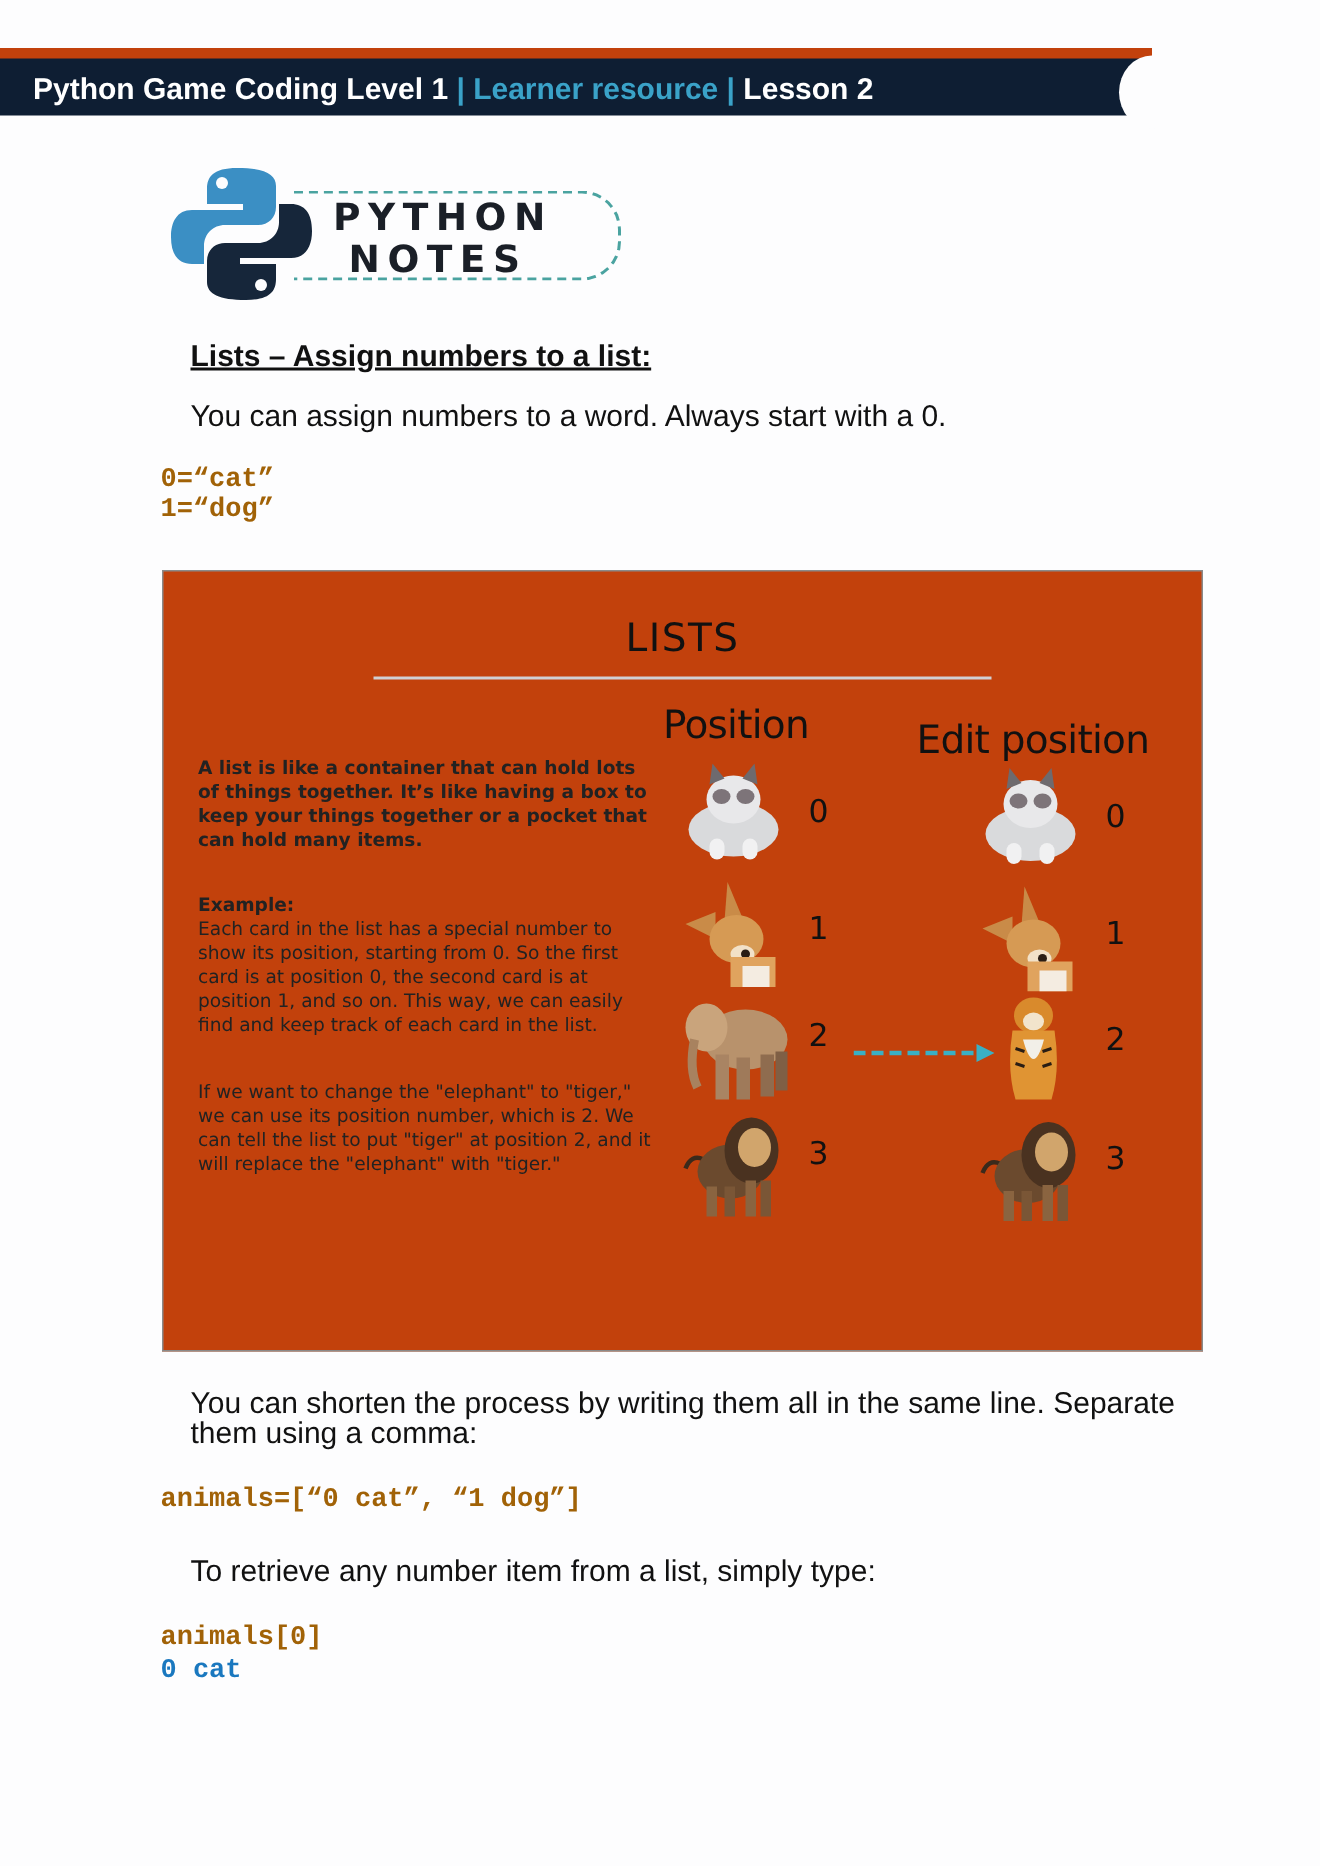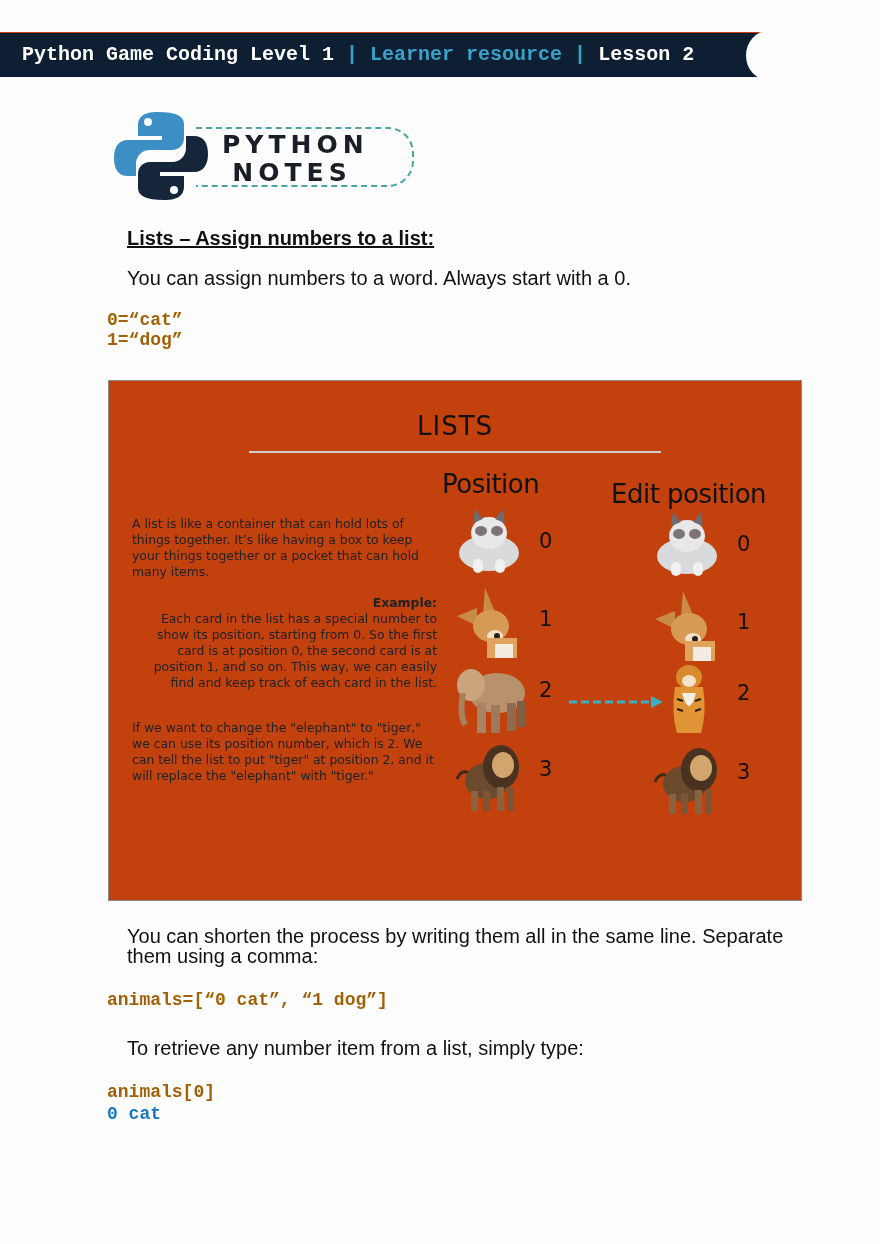--- a/index.html
+++ b/index.html
@@ -2,22 +2,21 @@
 <html><head>
 <meta charset="utf-8">
 <style>
   * { box-sizing: border-box; margin: 0; padding: 0; }
   html, body { width: 880px; height: 1244px; background: #fdfdfe; overflow: hidden; }
   body { position: relative; font-family: "Liberation Sans", sans-serif; color: #111; }
 
   .header-bar {
     position: absolute; left: 0; top: 32px; width: 768px; height: 45px;
     background: #0e1e33;
-    border-top: 1px solid #c2410c;
-    font-family: Liberation Mono, monospace;
+    border-top: 7px solid #c2410c;
   }
   .header-bar .notch {
     position: absolute; right: -22px; top: -2px; width: 44px; height: 49px;
     background: #fdfdfe; border-radius: 50%;
   }
   .header-text {
     position: absolute; left: 22px; top: 10px;
     font-size: 20px; font-weight: bold; color: #ffffff; white-space: nowrap;
     letter-spacing: 0px;
   }
@@ -96,22 +95,22 @@
 <div class="text" style="top:268px;">You can assign numbers to a word. Always start with a 0.</div>
 <div class="code" style="top:310px;">0=“cat”</div>
 <div class="code" style="top:330px;">1=“dog”</div>
 
 <div class="figure">
   <div class="fig-title">LISTS</div>
   <div class="fig-rule"></div>
   <div class="col-head" style="left:333px; top:88px;">Position</div>
   <div class="col-head" style="left:502px; top:98px;">Edit position</div>
 
-  <div class="fig-para" style="top:135px;">A list is like a container that can hold lots of things together. It’s like having a box to keep your things together or a pocket that can hold many items.</div>
-  <div class="fig-para" style="top:214px;text-align:right;">
+  <div class="fig-para" style="top:123px;font-weight:bold;">A list is like a container that can hold lots of things together. It’s like having a box to keep your things together or a pocket that can hold many items.</div>
+  <div class="fig-para" style="top:214px;">
     <b>Example:</b><br>
     <span>Each card in the list has a special number to show its position, starting from 0. So the first card is at position 0, the second card is at position 1, and so on. This way, we can easily find and keep track of each card in the list.</span>
   </div>
   <div class="fig-para" style="top:339px;">If we want to change the "elephant" to "tiger," we can use its position number, which is 2. We can tell the list to put "tiger" at position 2, and it will replace the "elephant" with "tiger."</div>
 
   <svg class="animal" style="left:346px; top:128px;" width="68" height="66" viewBox="0 0 68 66">
     <ellipse cx="34" cy="44" rx="30" ry="18" fill="#d9dadc"></ellipse>
     <ellipse cx="34" cy="24" rx="18" ry="16" fill="#e8e8ea"></ellipse>
     <path d="M18 14 L20 0 L28 10 Z" fill="#6e6a6e"></path>
       <path d="M50 14 L48 0 L40 10 Z" fill="#6e6a6e"></path>

